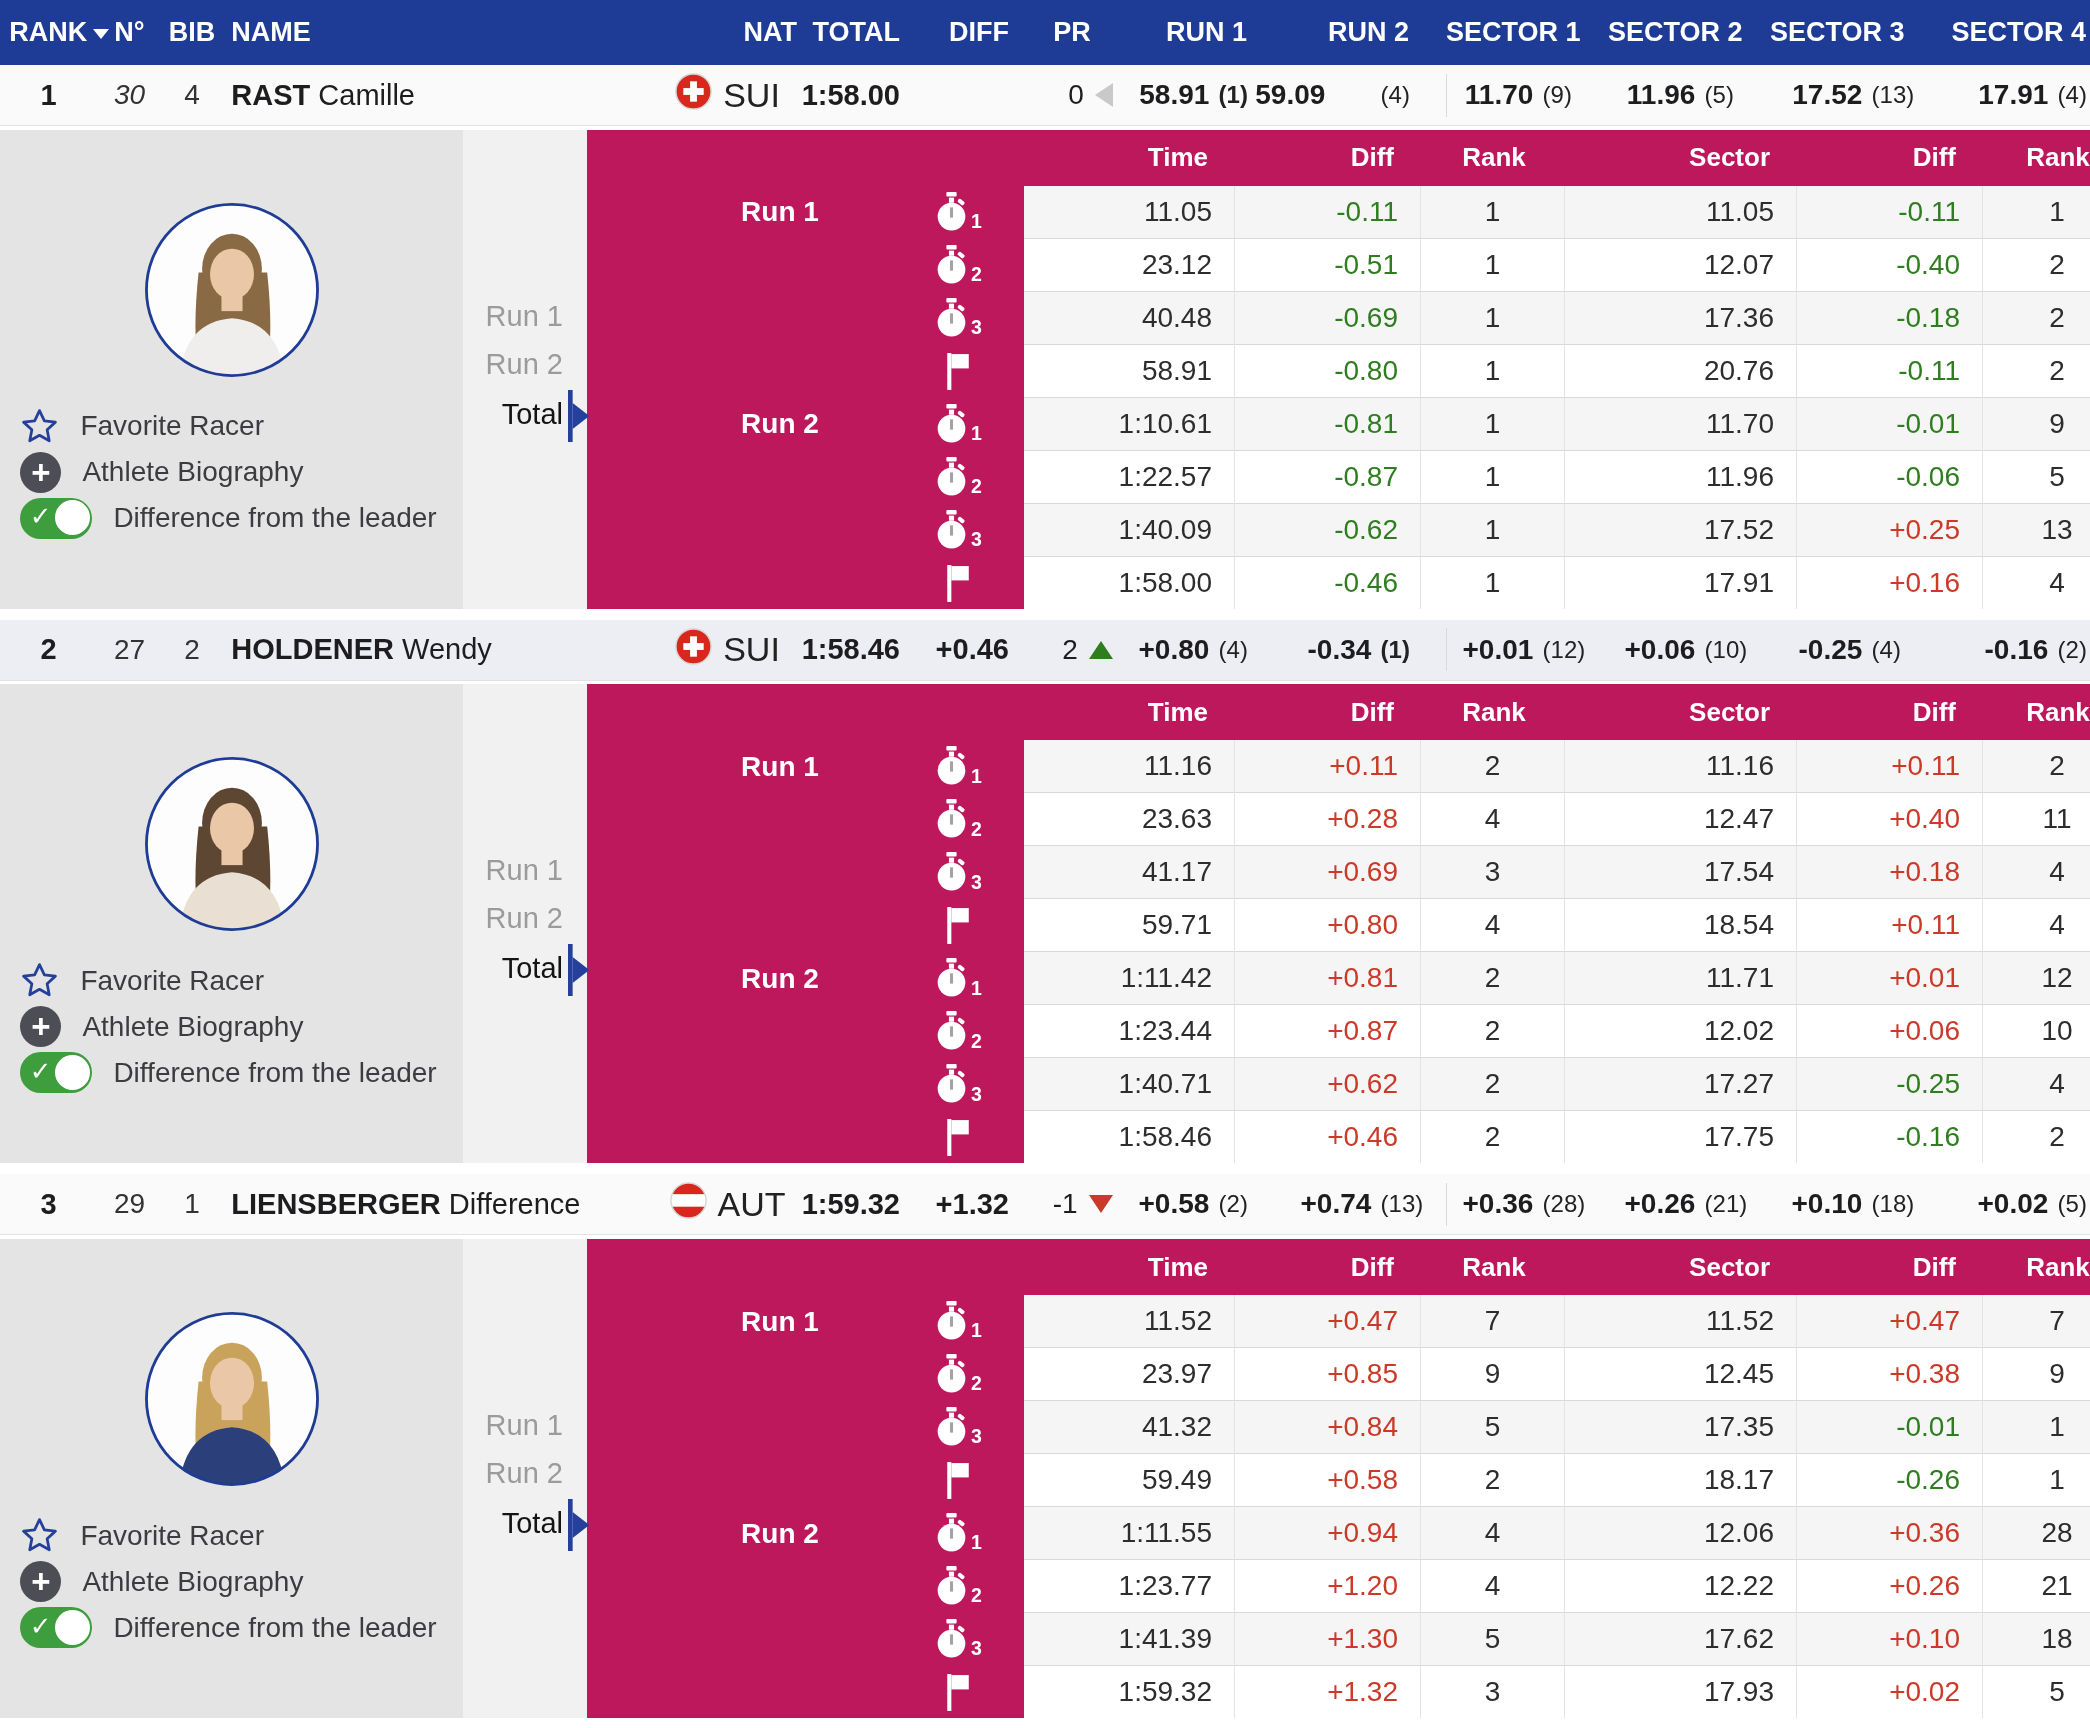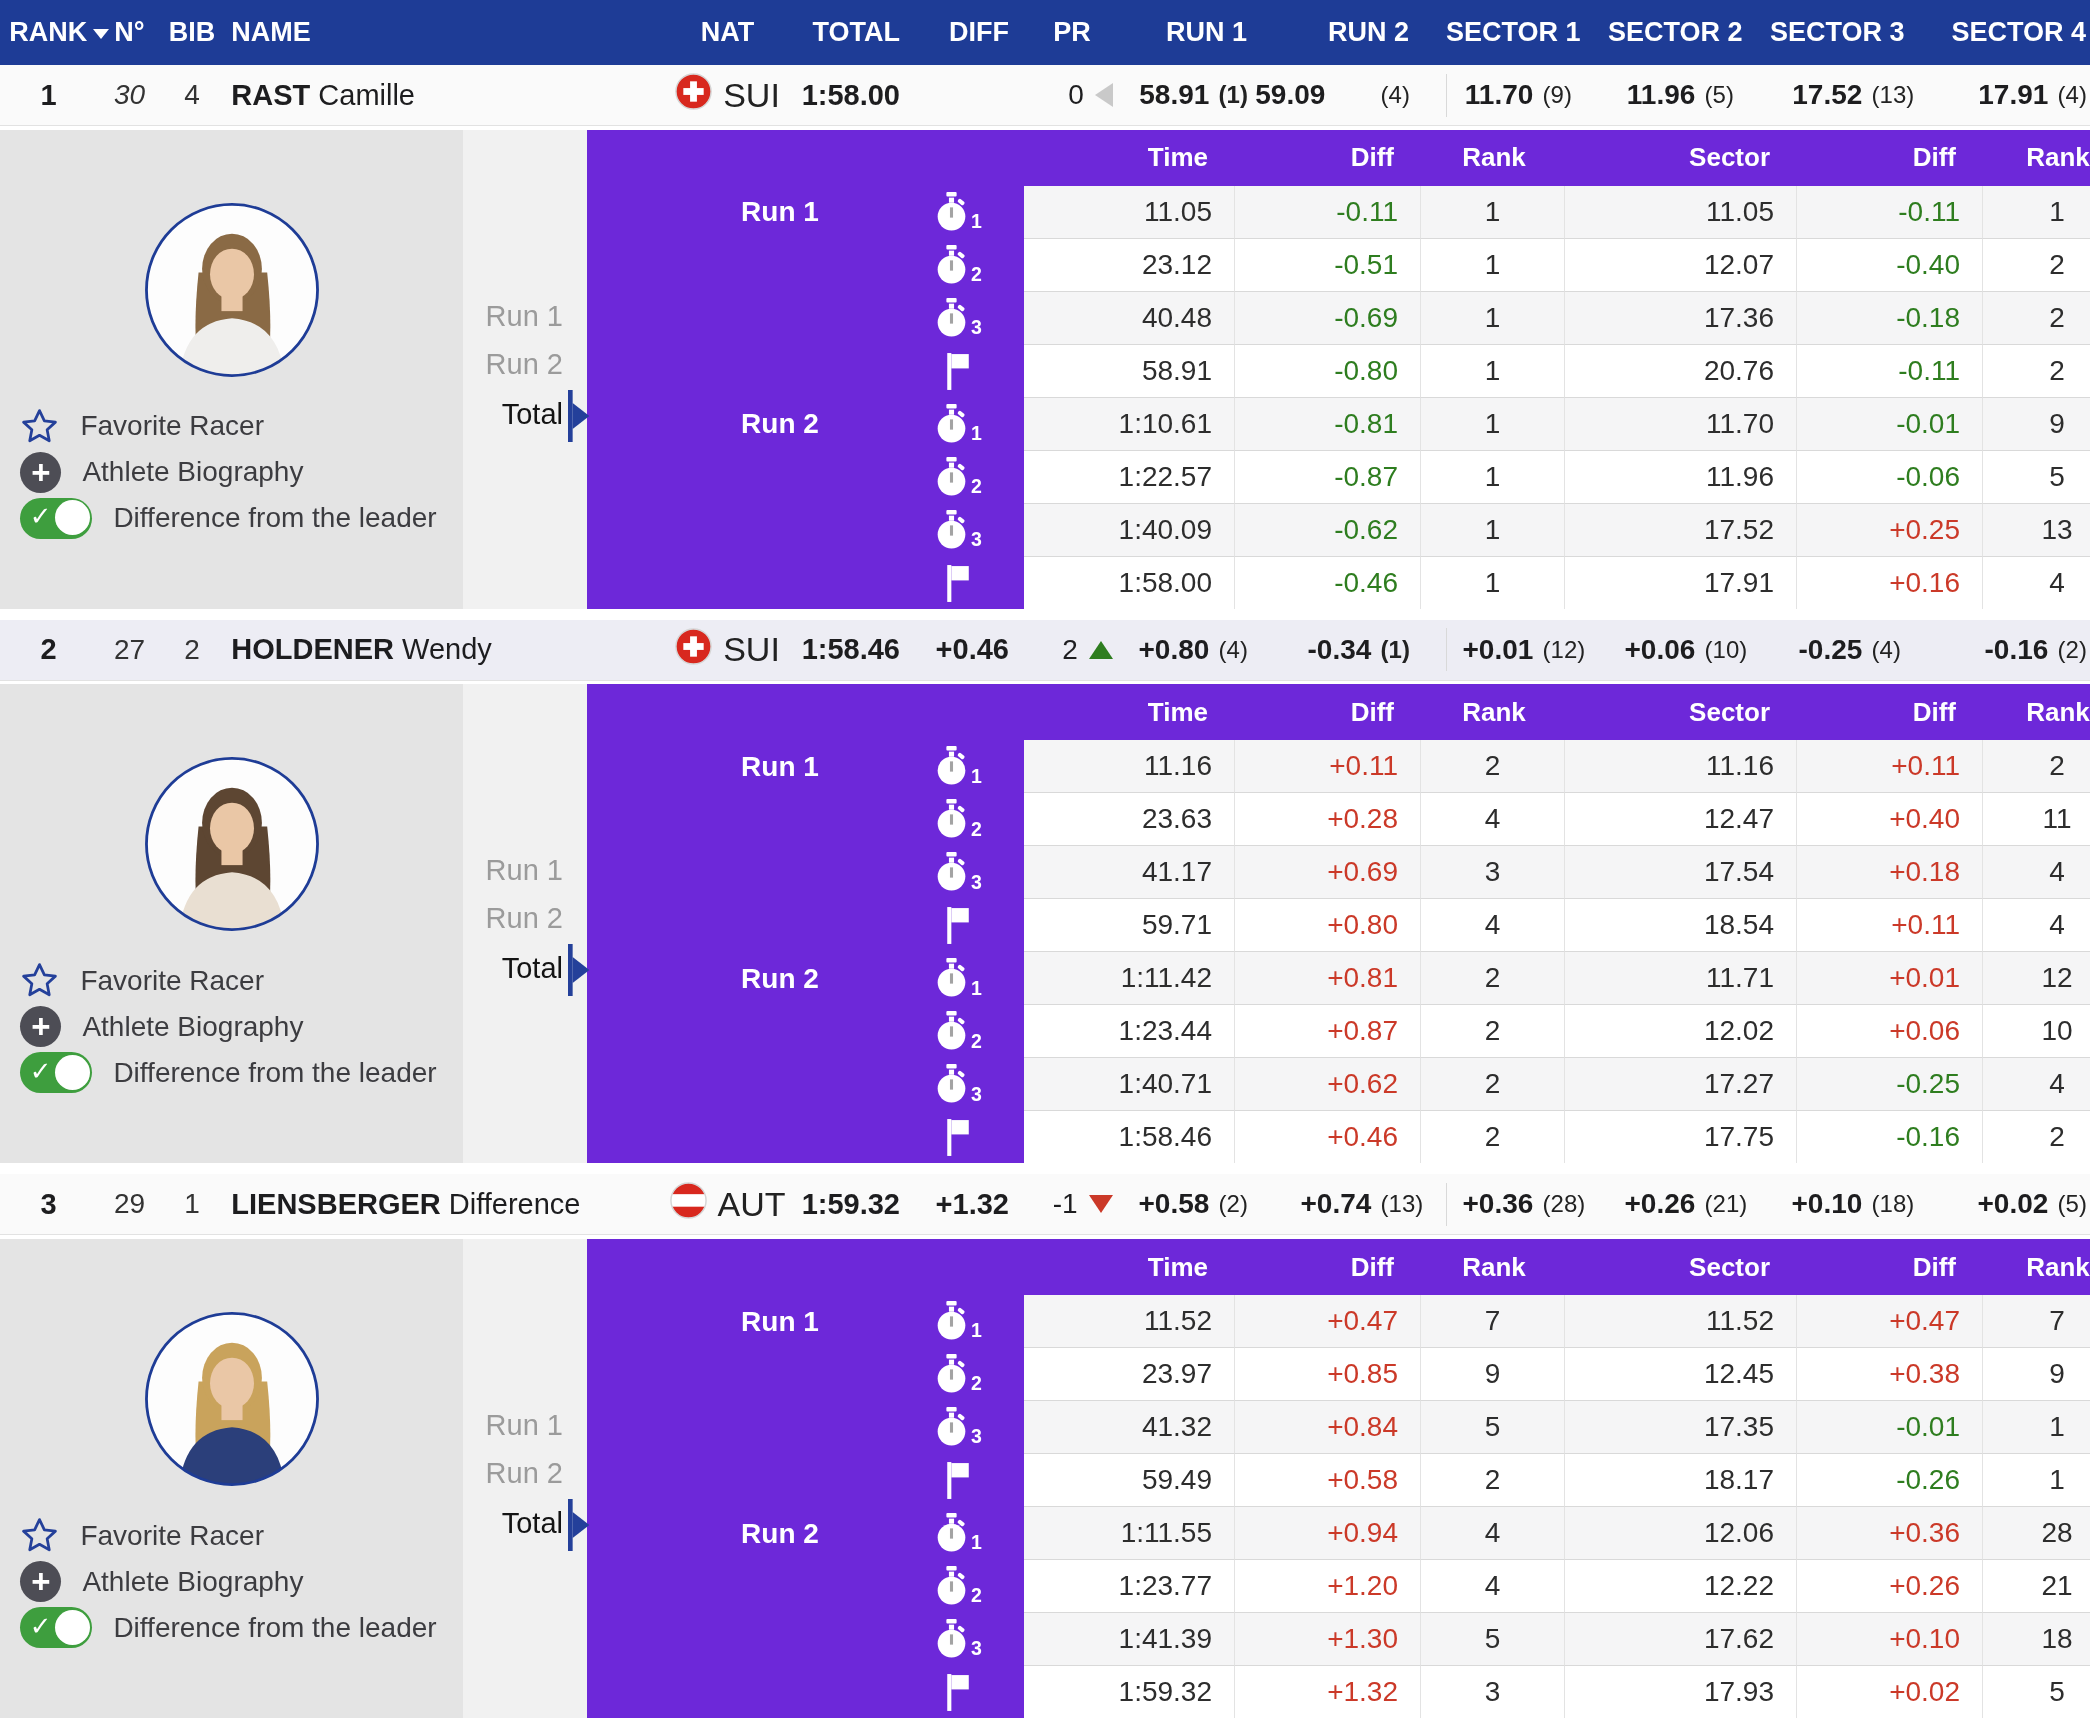--- a/index.html
+++ b/index.html
@@ -53,21 +53,21 @@
   .star-icon svg { display:block; }
   .plus-icon { width:41px; height:41px; border-radius:50%; background:#4d4d55; color:#fff; font-size:33px; font-weight:bold;
     display:flex; align-items:center; justify-content:center; line-height:1; flex:none; }
   .toggle { width:72px; height:41px; border-radius:20.4px; background:#3e9e3e; position:relative; flex:none; }
   .toggle .chk { position:absolute; left:9.3px; top:3.7px; color:#fff; font-size:26px; font-weight:bold; }
   .toggle .knob { position:absolute; right:2.8px; top:2.8px; width:35px; height:35px; border-radius:50%; background:#fff; }
   .selector { width:124px; flex:none; background:#f1f1f1; position:relative; font-size:29px; }
   .sel-item { position:absolute; right:24px; height:39px; line-height:39px; color:#9b9b9b; white-space:nowrap; }
   .sel-item.selected { color:#141414; }
   .sel-arrow { position:absolute; right:-7.4px; top:260px; }
-  .dark-panel { flex:1; background:#6d28d9; overflow:hidden; }
+  .dark-panel { flex:1; background:#be185d; overflow:hidden; }
   .d-header { display:flex; height:56px; align-items:center; color:#fff; font-weight:bold; font-size:26px; }
   .dh-spacer { width:438px; flex:none; }
   .d-row { display:flex; height:53px; }
   .seg-cell { width:303px; padding-left:83px; flex:none; display:flex; align-items:center; justify-content:center;
     color:#fff; font-weight:bold; font-size:28px; }
   .icon-cell { width:134px; flex:none; display:flex; align-items:center; justify-content:center; }
   .dcell { flex:none; font-size:28px; color:#2d2d2d; line-height:52px; border-bottom:0.9px solid #d9d9d9;
     border-right:0.9px solid #e3e3e3; position:relative; background:#fff; }
   .d-row.odd .dcell { background:#f5f5f6; }
   .dcell.num { text-align:right; padding-right:22px; }
@@ -84,21 +84,21 @@
 </style>
 </head>
 <body>
 
 <div>
   <div class="col-header" id="col-header">
       <div class="hcell al" style="width: 97px;"><span>RANK</span><span class="sort-caret"></span></div>
       <div class="hcell ac" style="width: 65px;"><span>N°</span></div>
       <div class="hcell ac" style="width: 60px;"><span>BIB</span></div>
       <div class="hcell al" style="width: 436px;"><span>NAME</span></div>
-      <div class="hcell ac" style="width: 139px;"><span>NAT</span></div>
+      <div class="hcell ac" style="width: 139px; text-align: right;"><span>NAT</span></div>
       <div class="hcell ar" style="width: 116px;"><span>TOTAL</span></div>
       <div class="hcell ar" style="width: 109px;"><span>DIFF</span></div>
       <div class="hcell ac" style="width: 100px;"><span>PR</span></div>
       <div class="hcell ahr" style="width: 162px;"><span>RUN 1</span></div>
       <div class="hcell ahr" style="width: 162px;"><span>RUN 2</span></div>
       <div class="hcell ahr" style="width: 162px;"><span>SECTOR 1</span></div>
       <div class="hcell ahr" style="width: 162px;"><span>SECTOR 2</span></div>
       <div class="hcell ahr" style="width: 167px;"><span>SECTOR 3</span></div>
       <div class="hcell ahr" style="width: 186px;"><span>SECTOR 4</span></div>
     </div>

